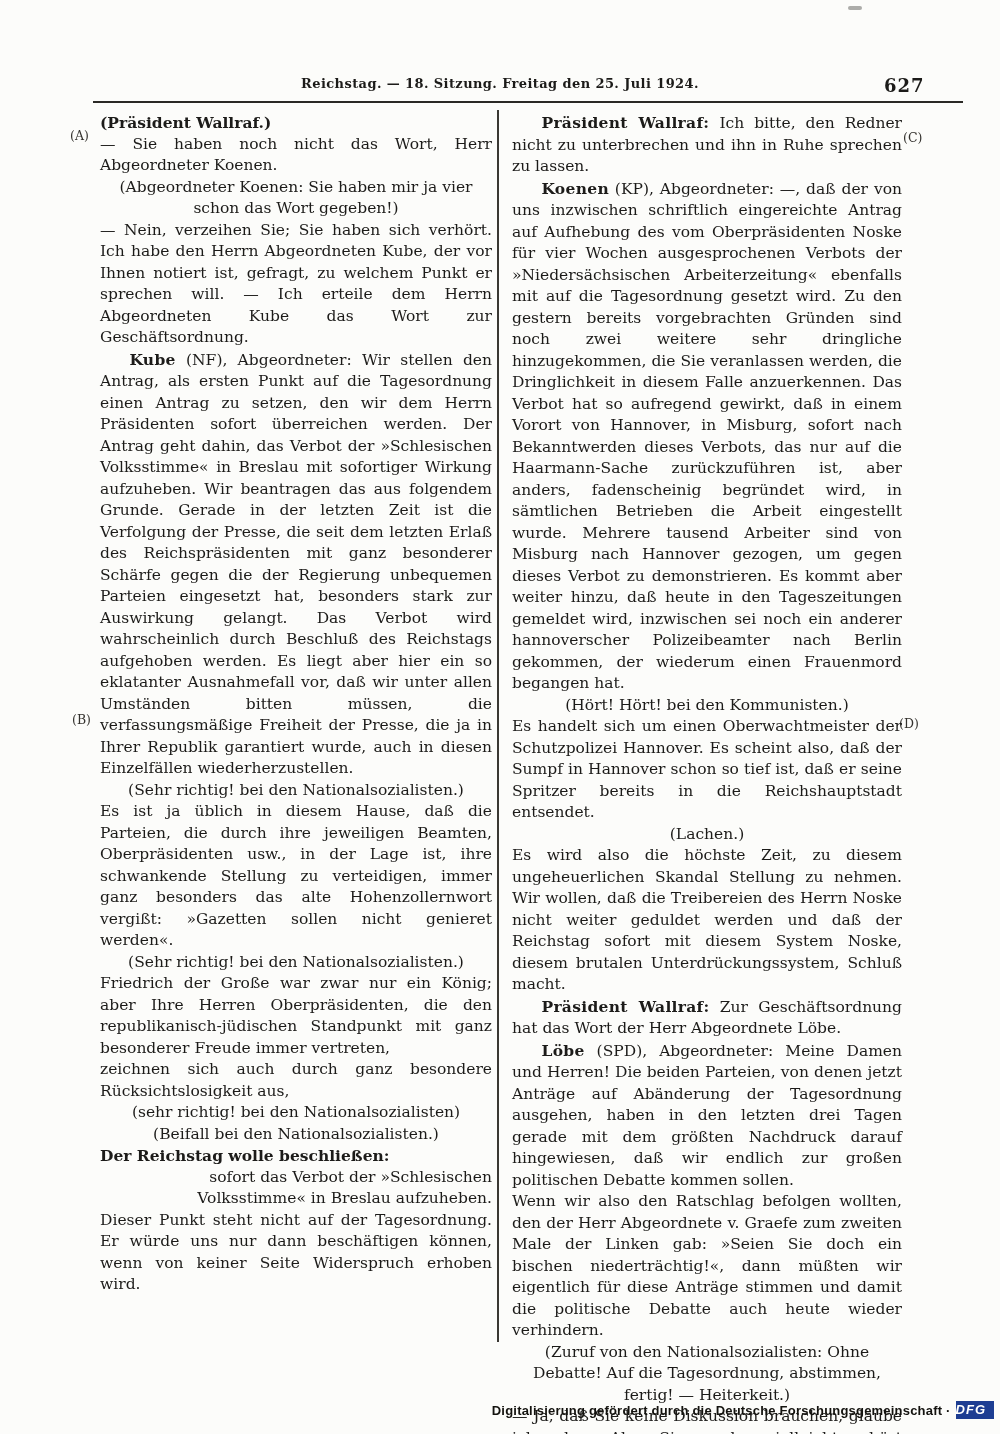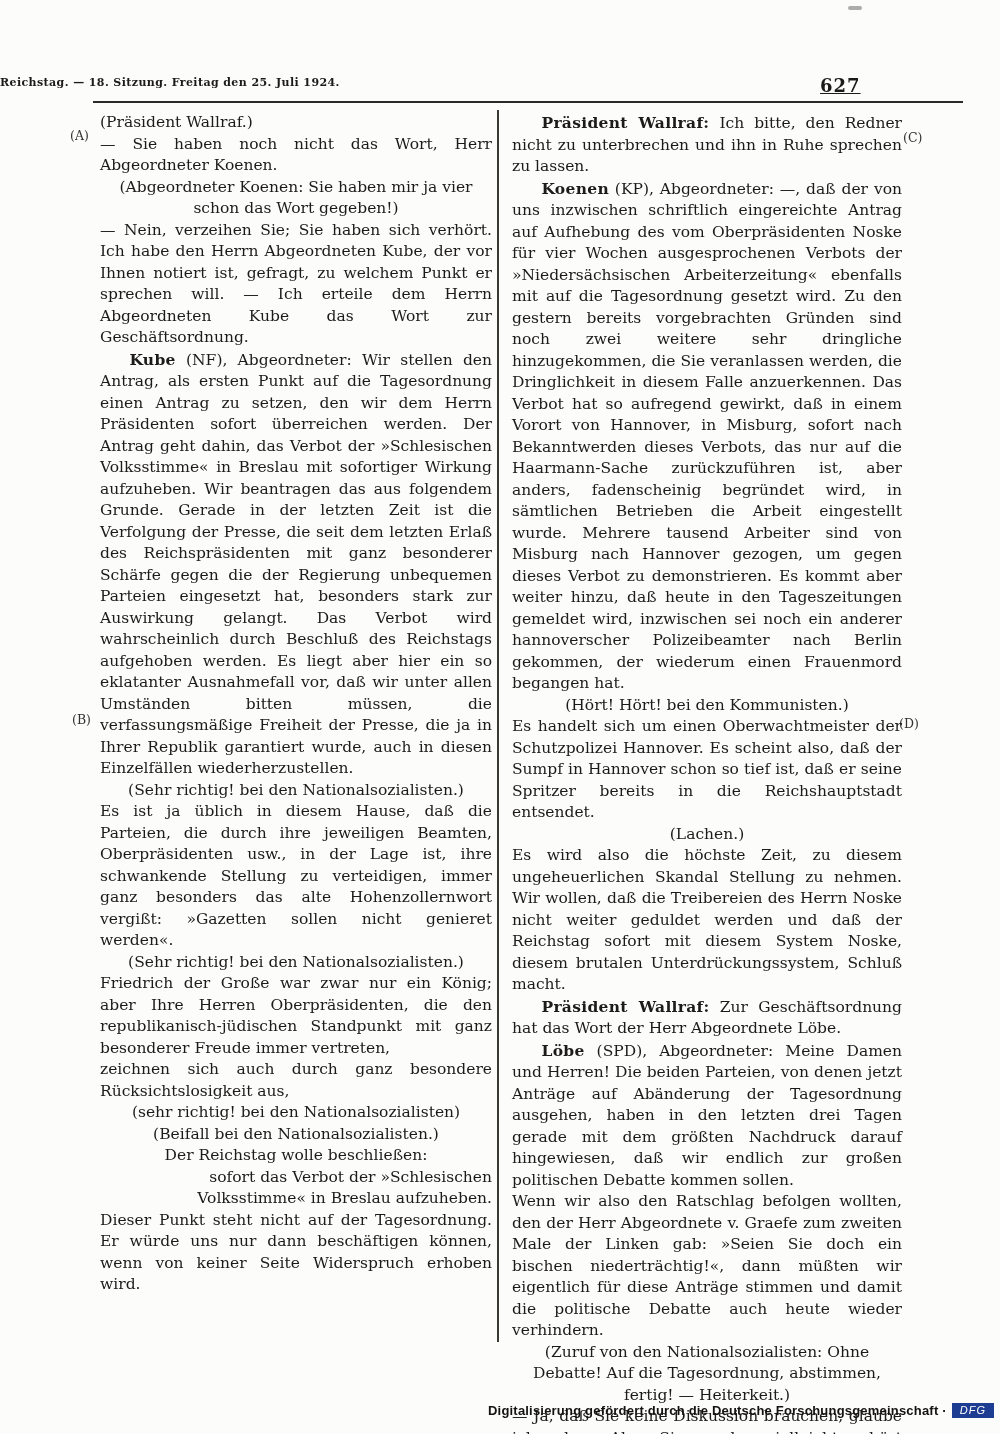--- a/index.html
+++ b/index.html
@@ -8,66 +8,66 @@
     width:1000px;height:1434px;
     margin:0 auto;
     background:#fcfcfa;
     font-family:"DejaVu Serif","Liberation Serif",serif;
     color:#1c1b19;
     overflow:hidden;
   }
   
   .header-title{
     position:absolute;top:76px;left:0;right:0;
-    font-size:11px;font-weight:bold;letter-spacing:.4px;
+    text-align:center;font-size:13px;font-weight:bold;letter-spacing:.4px;
   }
   .page-number{
-    position:absolute;top:75px;left:820px;
-    font-size:18px;font-weight:bold;letter-spacing:1px;text-decoration:underline;
+    position:absolute;top:75px;left:884px;
+    font-size:18px;font-weight:bold;letter-spacing:1px;
   }
   .header-rule{
     position:absolute;top:101px;left:93px;width:870px;height:2px;
     background:#2a2925;
   }
   .column-divider{
     position:absolute;top:110px;left:497px;width:2px;height:1232px;
     background:#3a3833;
   }
   
   .col{position:absolute;top:112px;font-size:15.5px;line-height:21.5px;}
   #col-left{left:100px;width:392px;}
   #col-right{left:512px;width:390px;}
   .col p{margin:0;}
   .para{text-align:justify;}
-  .head{font-weight:normal;margin-bottom:1px;}
+  .head{font-weight:bold;margin-bottom:1px;}
   .speaker{text-indent:1.9em;margin-top:9px;}
   .speaker-name{font-weight:bold;letter-spacing:.3px;}
-  .indent1{margin-left:1.6em;margin-top:3px;text-align:center;}
+  .indent1{margin-left:1.6em;margin-top:3px;text-align:left;font-weight:bold;}
   .indent2{margin-left:3.2em;margin-top:2px;text-align:right;}
   .interjection{text-align:center;margin:3px 0;}
   
   .margin-marker{
     position:absolute;font-size:12.5px;color:#33312d;
     font-family:"DejaVu Serif","Liberation Serif",serif;
   }
   #marker-a{left:70px;top:128px;}
   #marker-b{left:72px;top:712px;}
   #marker-c{left:903px;top:130px;}
   #marker-d{left:899px;top:716px;}
   
   .footer{
     position:absolute;top:1401px;left:0;right:6px;height:18px;
     display:flex;justify-content:flex-end;align-items:center;gap:5px;
     font-family:"Liberation Sans","DejaVu Sans",sans-serif;
   }
   .footer-credit{font-size:13px;font-weight:bold;color:#14130f;letter-spacing:.2px;}
   .dfg-logo{
     background:#1d3d92;color:#ffffff;
-    font-size:11px;font-weight:normal;font-style:italic;
-    padding:1px 8px 2px 8px;letter-spacing:1px;
+    font-size:13px;font-weight:bold;font-style:italic;
+    padding:1px 8px 2px 0;letter-spacing:1px;
   }
   
   .scan-artifact{position:absolute;top:6px;left:848px;width:14px;height:4px;background:#6a6a66;opacity:.55;border-radius:2px;}
 </style>
 </head>
 <body>
 
 <div id="page">
   <div class="scan-artifact"></div>
 

